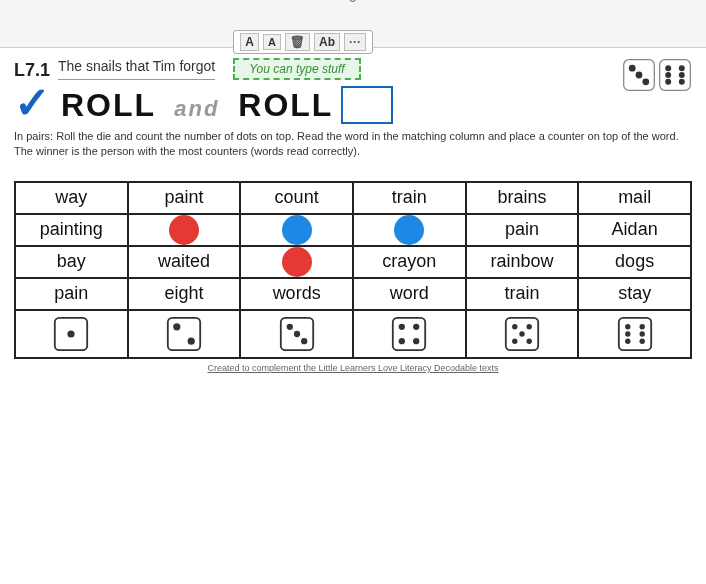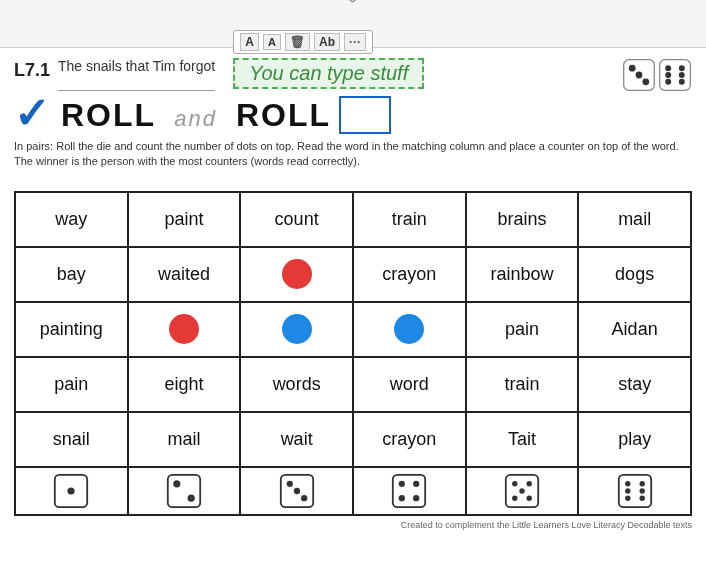--- a/index.html
+++ b/index.html
@@ -76,28 +76,28 @@
       font-size: 18px;
       color: #222;
       margin-right: 8px;
       white-space: nowrap;
       margin-top: 2px;
     }
     .lesson-title {
       font-size: 14px;
       color: #333;
       border-bottom: 1px solid #999;
-      padding-bottom: 16px;
+      padding-bottom: 5px;
       margin-right: 18px;
     }
     .type-box {
       border: 2px dashed #4caf50;
       background: #e8f5e9;
       padding: 2px 14px;
-      font-size: 20px;
+      font-size: 12px;
       color: #388e3c;
       font-style: italic;
       position: relative;
     }
     .type-toolbar {
       position: absolute;
       top: -28px;
       left: 0;
       display: flex;
       align-items: center;
@@ -170,21 +170,21 @@
     .game-table {
       width: 100%;
       border-collapse: collapse;
     }
     .game-table td {
       border: 2px solid #222;
       text-align: center;
       font-size: 18px;
       font-family: Arial, sans-serif;
       color: #111;
-      height: 55px;
+      height: 32px;
       width: calc(100% / 6);
       position: relative;
       vertical-align: middle;
     }
     .game-table .dice-row td {
       height: 48px;
       font-size: 16px;
     }
 
     
@@ -210,22 +210,23 @@
     .dice-cell {
       display: flex;
       align-items: center;
       justify-content: center;
     }
 
     
     .footer {
       font-size: 9px;
       color: #666;
-      text-align: right;
+      text-align: center;
       margin-top: 4px;
+      text-decoration: underline;
     }
     
     .deco-dice {
       display: flex;
       gap: 2px;
     }
     .deco-die {
       width: 34px;
       height: 34px;
     }
@@ -287,91 +288,83 @@
         <circle cx="28" cy="20" r="3.5" fill="#333"></circle>
         <circle cx="28" cy="28" r="3.5" fill="#333"></circle>
       </svg>
     </div>
   </div>
 
   <div class="title-row">
     <div class="checkmark">✓</div>
     <span class="roll-title">
       <span>ROLL</span>
-      <span style="font-size:22px; color:#999; font-style:italic; font-weight:normal; font-family:Arial,sans-serif; margin:0 8px;">and</span>
+      <span style="font-size:22px; color:#999; font-style:italic; font-weight:bold; font-family:Arial,sans-serif; margin:0 8px;">and</span>
       <span>ROLL</span>
     </span>
     <div class="empty-box"></div>
   </div>
 
   <p class="instruction">In pairs: Roll the die and count the number of dots on top. Read the word in the matching column and place a counter on top of the word. The winner is the person with the most counters (words read correctly).</p>
 
   <table class="game-table">
     <tbody>
 
       <tr>
         <td>way</td>
         <td>paint</td>
         <td>count</td>
         <td>train</td>
         <td>brains</td>
         <td>mail</td>
       </tr>
 
       <tr>
+        <td>painting</td>
+        <td>
+          <div class="cell-with-counter">
+            <span class="counter red"></span>
+          </div>
+        </td>
+        <td>
+          <div class="cell-with-counter">
+            <span class="counter blue"></span>
+          </div>
+        </td>
+        <td>
+          <div class="cell-with-counter">
+            <span class="counter blue"></span>
+          </div>
+        </td>
+        <td>pain</td>
+        <td>Aidan</td>
+      </tr>
+
+      <tr>
         <td>bay</td>
         <td>waited</td>
         <td>
           <div class="cell-with-counter">
             <span class="counter red"></span>
           </div>
         </td>
         <td>crayon</td>
         <td>rainbow</td>
         <td>dogs</td>
-      </tr>
-
-      <tr>
-        <td>painting</td>
-        <td>
-          <div class="cell-with-counter">
-            <span class="counter red"></span>
-          </div>
-        </td>
-        <td>
-          <div class="cell-with-counter">
-            <span class="counter blue"></span>
-          </div>
-        </td>
-        <td>
-          <div class="cell-with-counter">
-            <span class="counter blue"></span>
-          </div>
-        </td>
-        <td>pain</td>
-        <td>Aidan</td>
       </tr>
 
       <tr>
         <td>pain</td>
         <td>eight</td>
         <td>words</td>
         <td>word</td>
         <td>train</td>
         <td>stay</td>
       </tr>
 
-      <tr>
-        <td>snail</td>
-        <td>mail</td>
-        <td>wait</td>
-        <td>crayon</td>
-        <td>Tait</td>
-        <td>play</td>
-      </tr>
 
       <tr class="dice-row">
 
         <td>
           <div class="dice-cell">
             <svg width="36" height="36" viewBox="0 0 40 40">
               <rect x="2" y="2" width="36" height="36" rx="5" ry="5" fill="white" stroke="#333" stroke-width="2"></rect>
               <circle cx="20" cy="20" r="4" fill="#333"></circle>
             </svg>
           </div>

